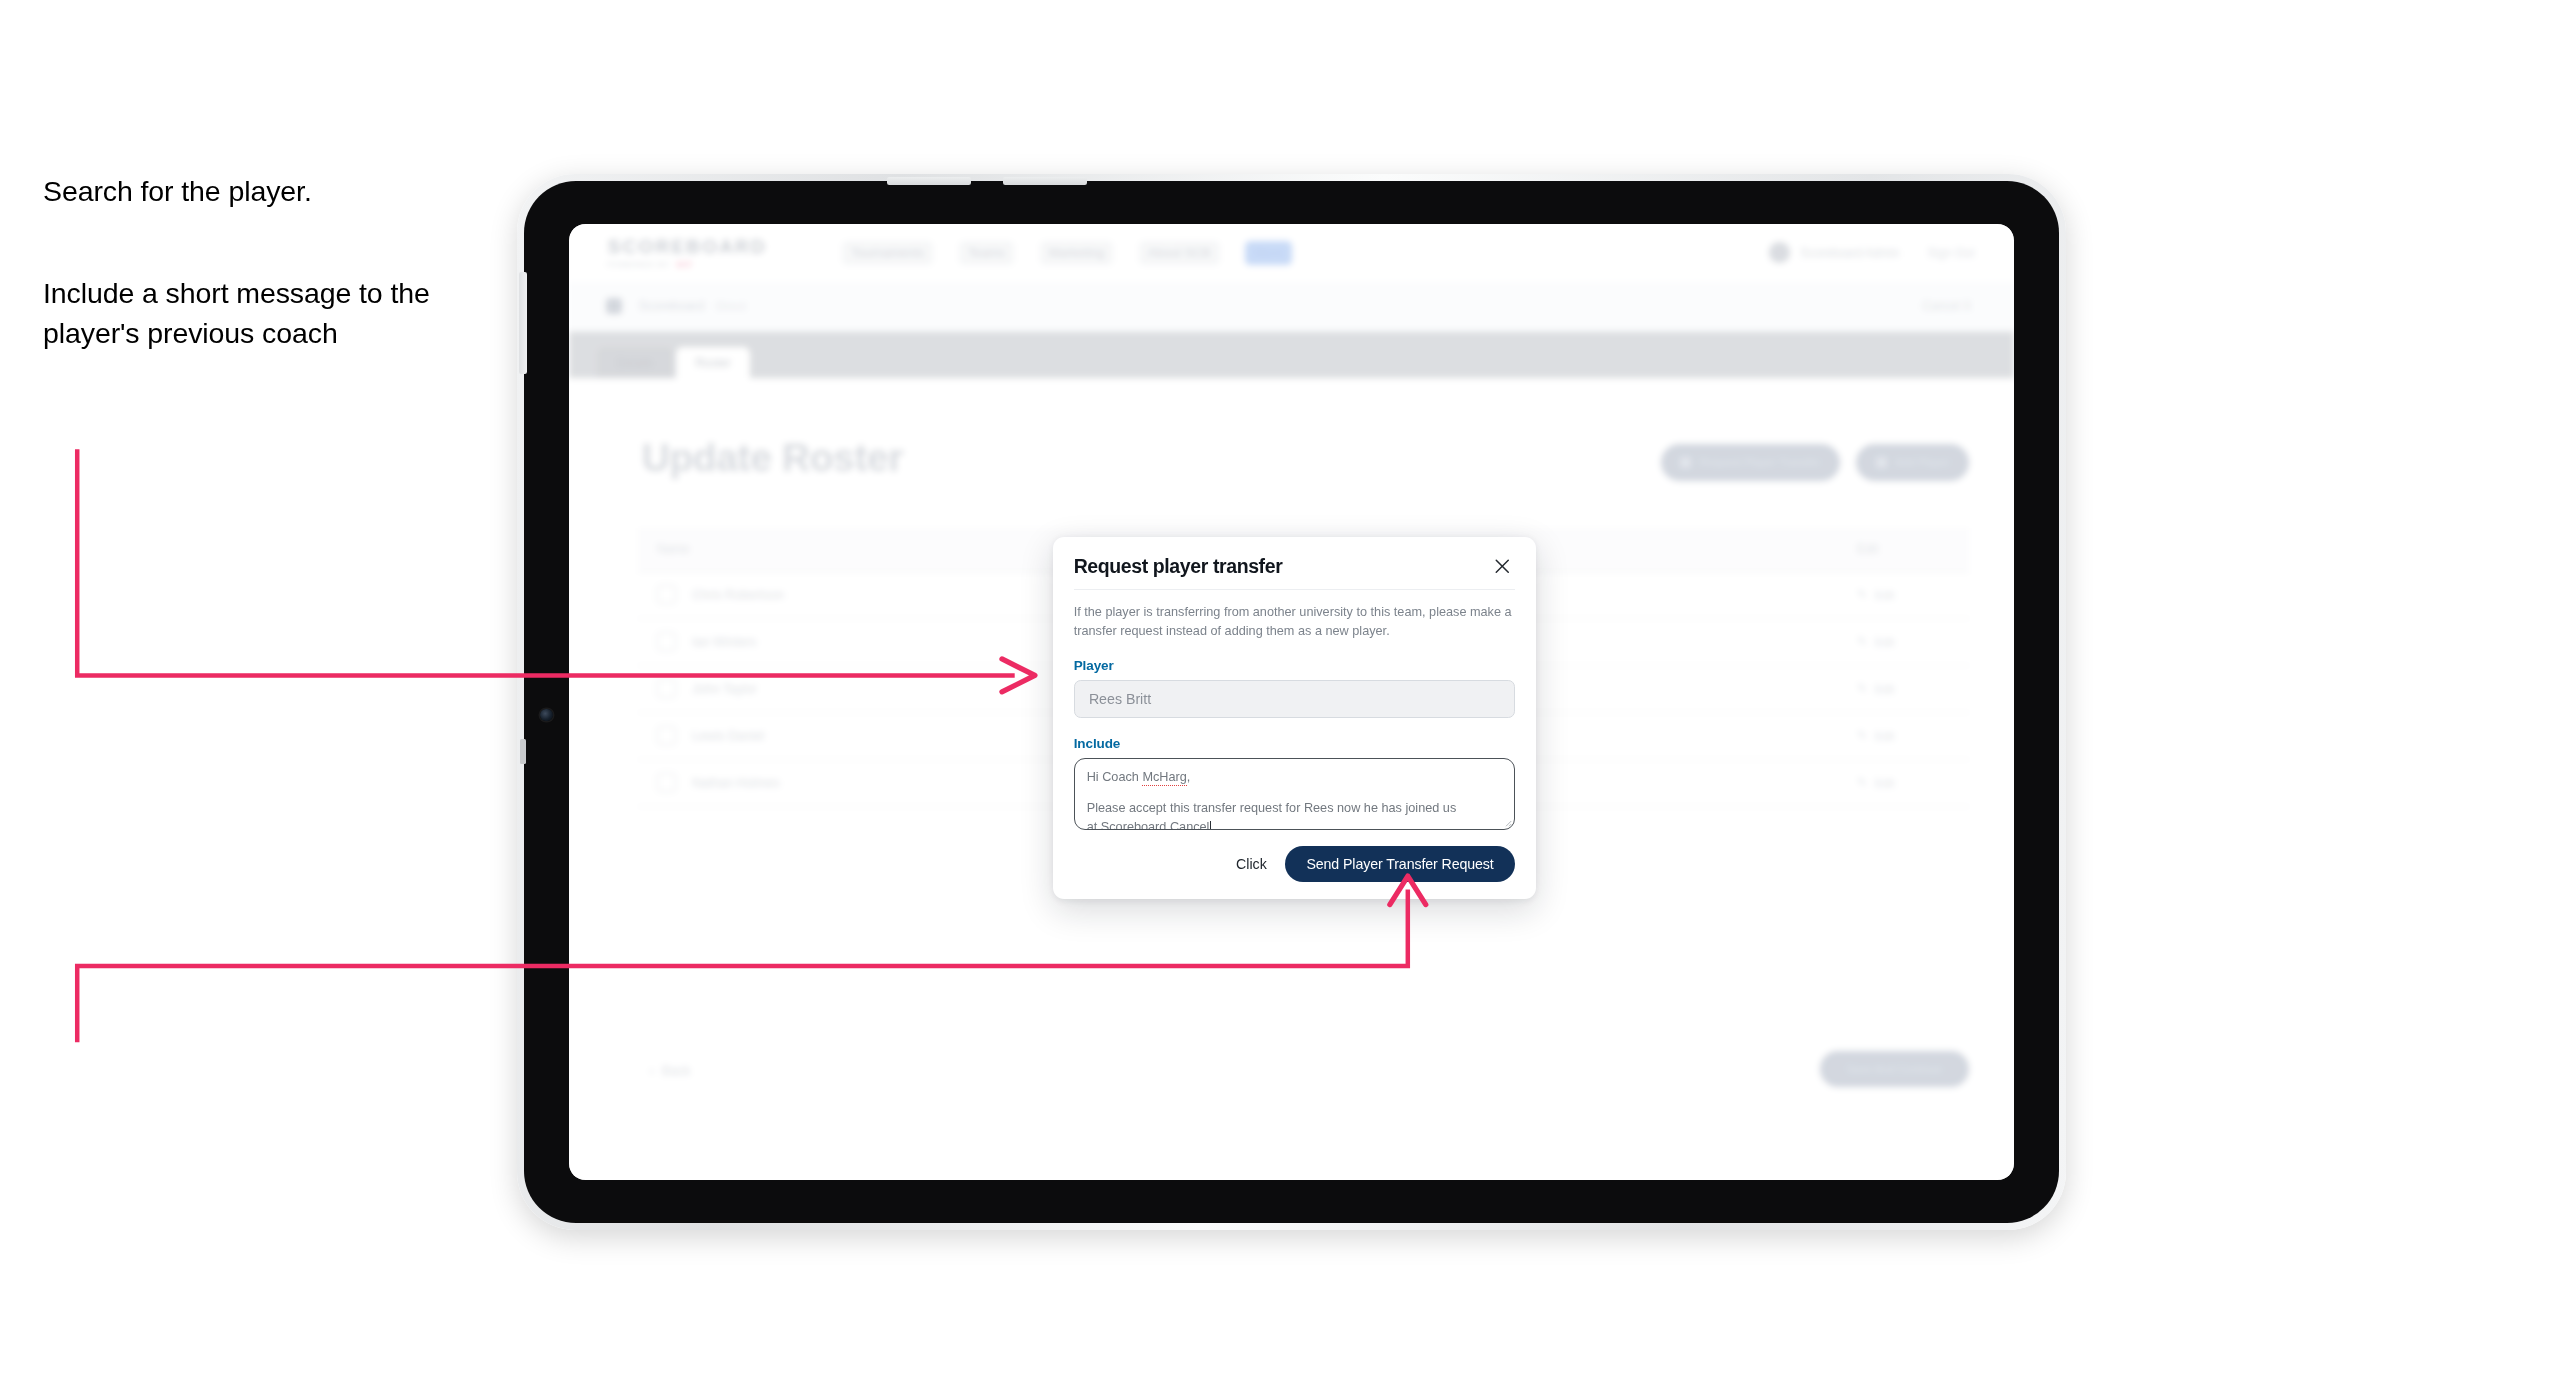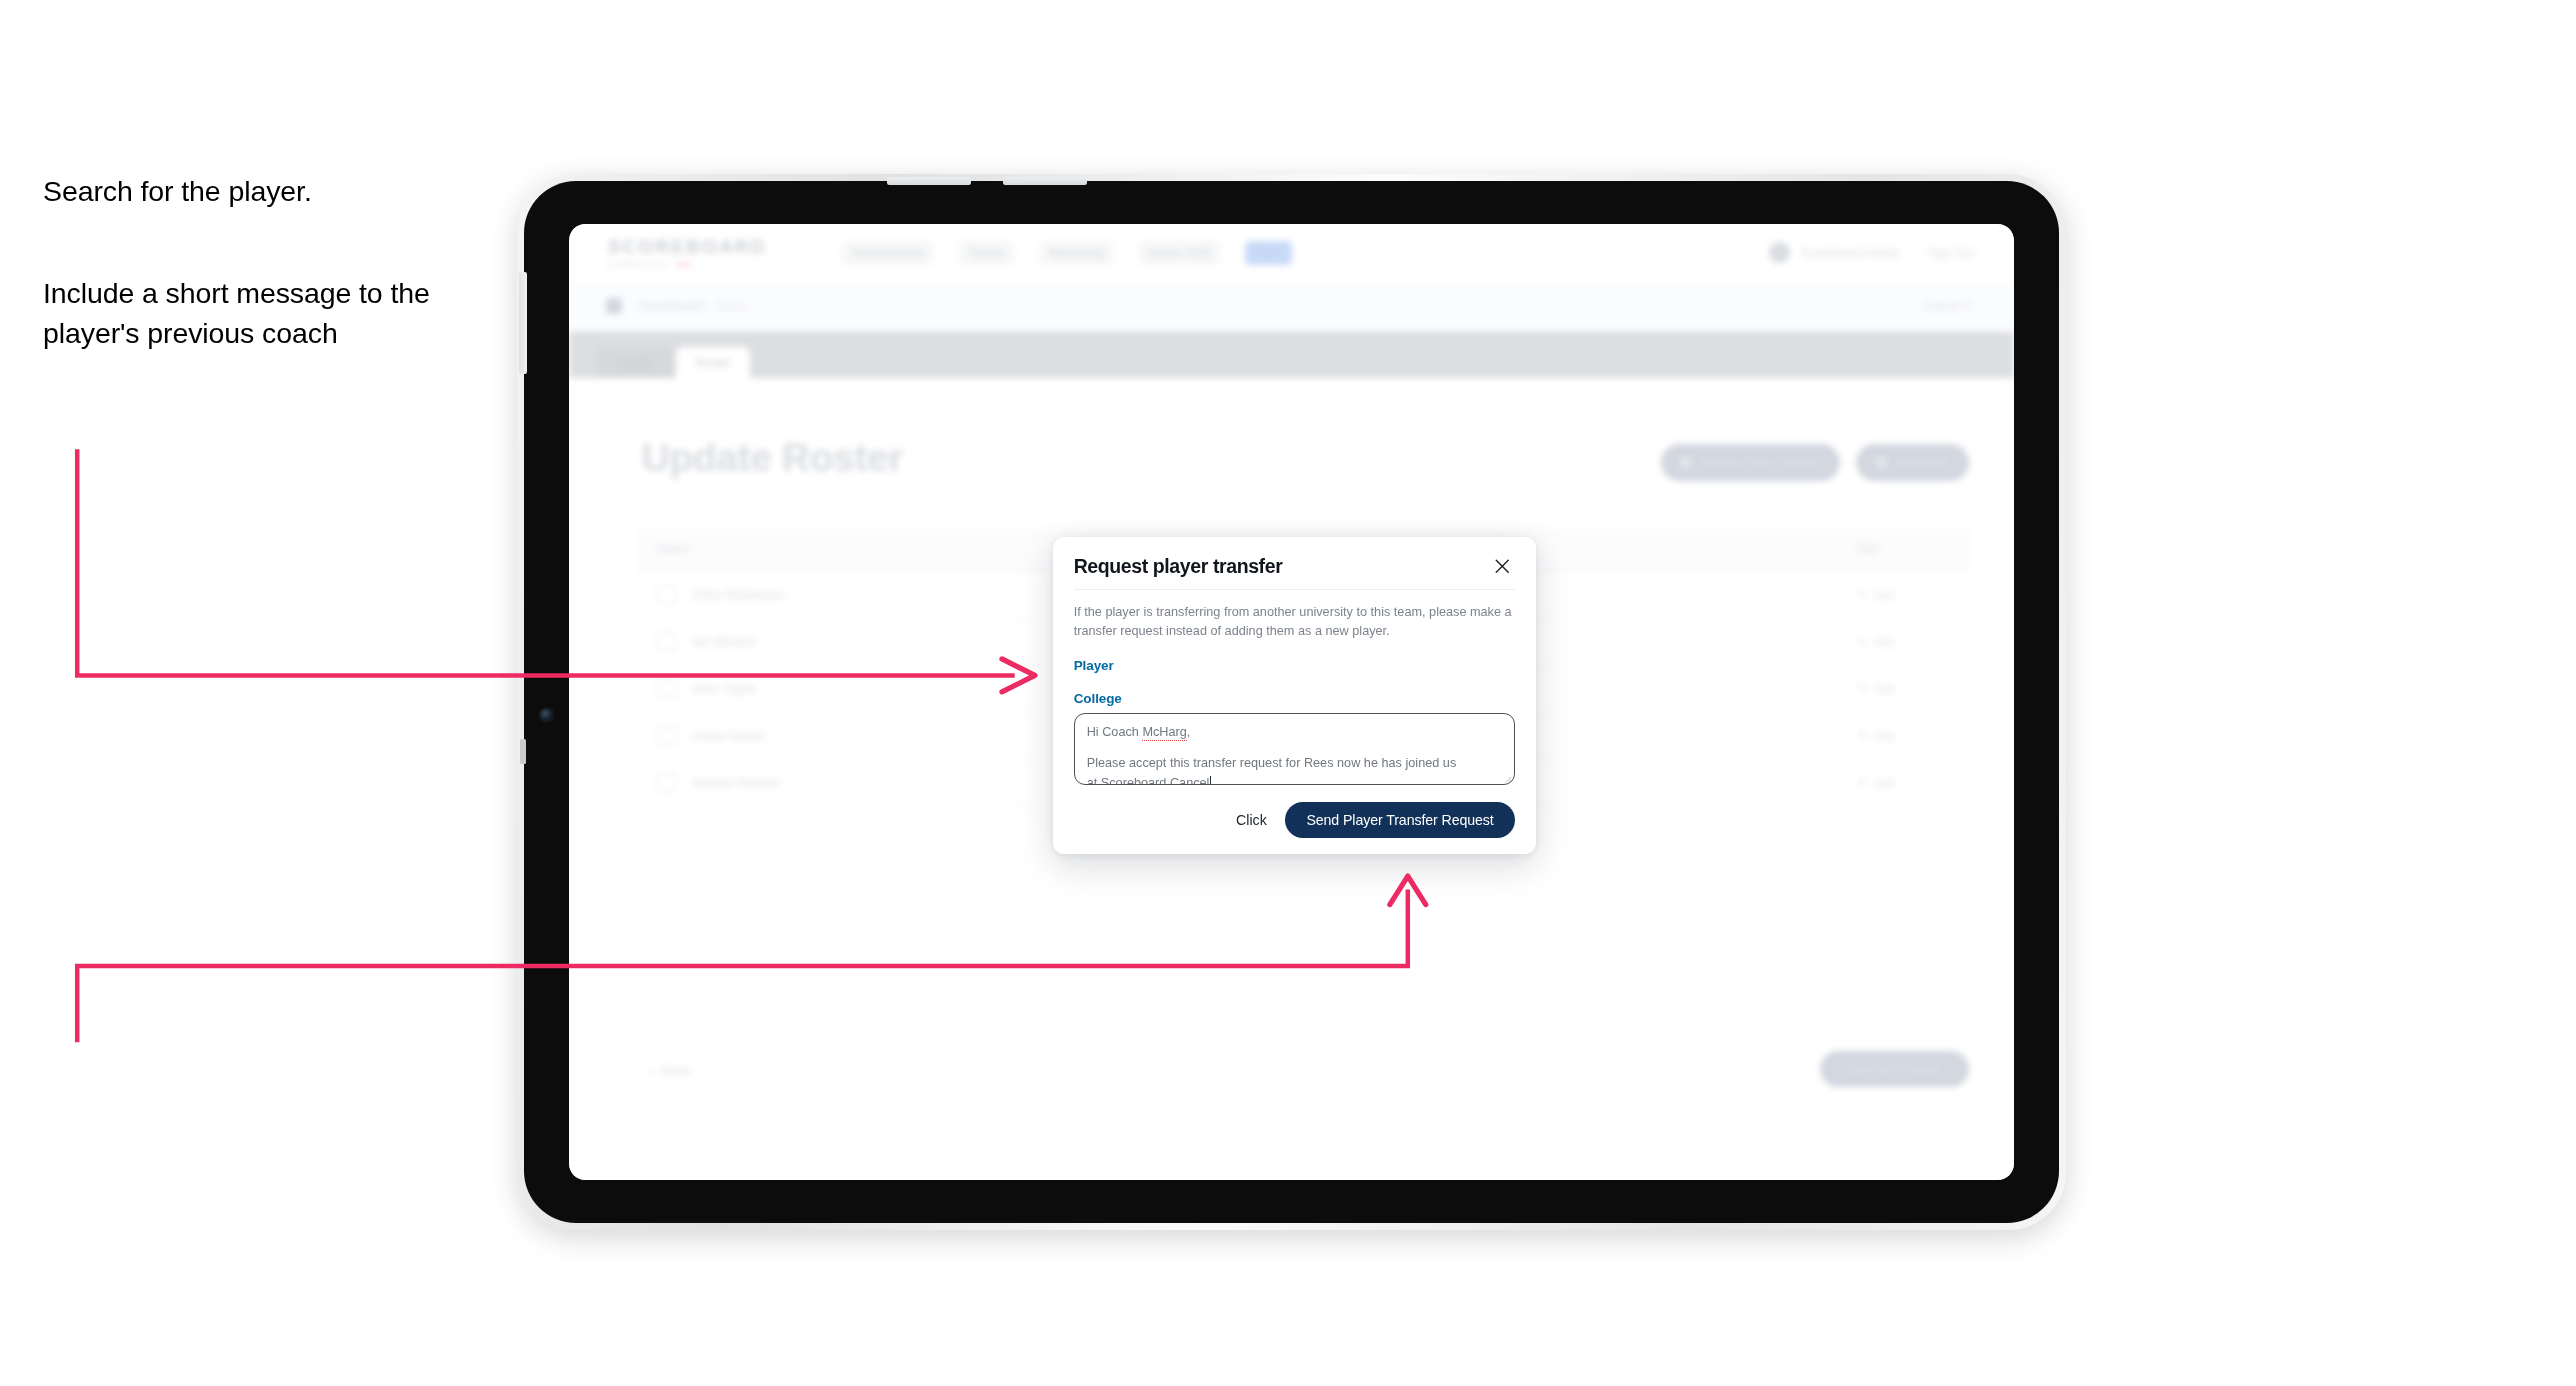--- a/index.html
+++ b/index.html
@@ -403,22 +403,23 @@
             <svg width="16.5" height="16.5" viewBox="0 0 22 22" aria-hidden="true">
               <line x1="3" y1="3" x2="19" y2="19" stroke="#24292f" stroke-width="2" stroke-linecap="round"></line>
               <line x1="19" y1="3" x2="3" y2="19" stroke="#24292f" stroke-width="2" stroke-linecap="round"></line>
             </svg>
           </div>
         </div>
 
         <div class="modal-desc">If the player is transferring from another university to this team, please make a transfer request instead of adding them as a new player.</div>
 
         <div class="field-label">Player</div>
-
-        <div class="field-label">College</div>
+        <input class="player-input" type="text" value="Rees Britt" style="">
+
+        <div class="field-label">Include</div>
         <div class="msg-box">
           <div class="msg-line"><span>Hi Coach </span><span class="msg-spell">McHarg</span><span>,</span></div>
           <div class="msg-gap"></div>
           <div class="msg-line">Please accept this transfer request for Rees now he has joined us</div>
           <div class="msg-line"><span>at Scoreboard Cancel</span><span class="caret"></span></div>
           <svg class="resize-grip" viewBox="0 0 12 12">
             <line x1="11" y1="4" x2="4" y2="11" stroke="#9aa0a6" stroke-width="1"></line>
             <line x1="11" y1="8" x2="8" y2="11" stroke="#9aa0a6" stroke-width="1"></line>
           </svg>
         </div>

